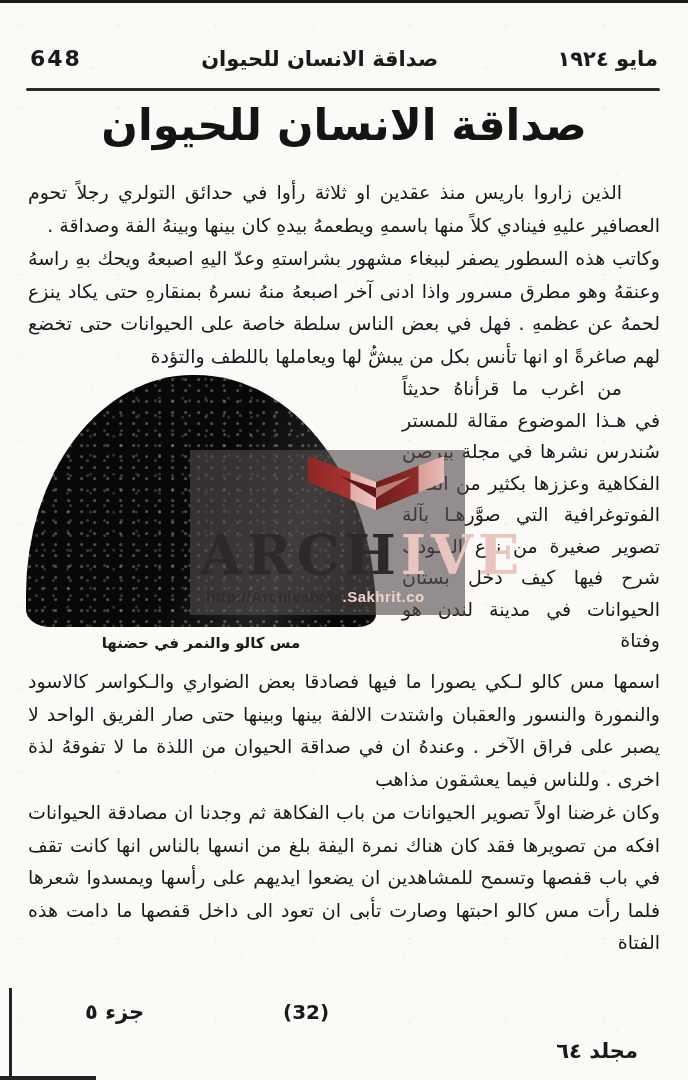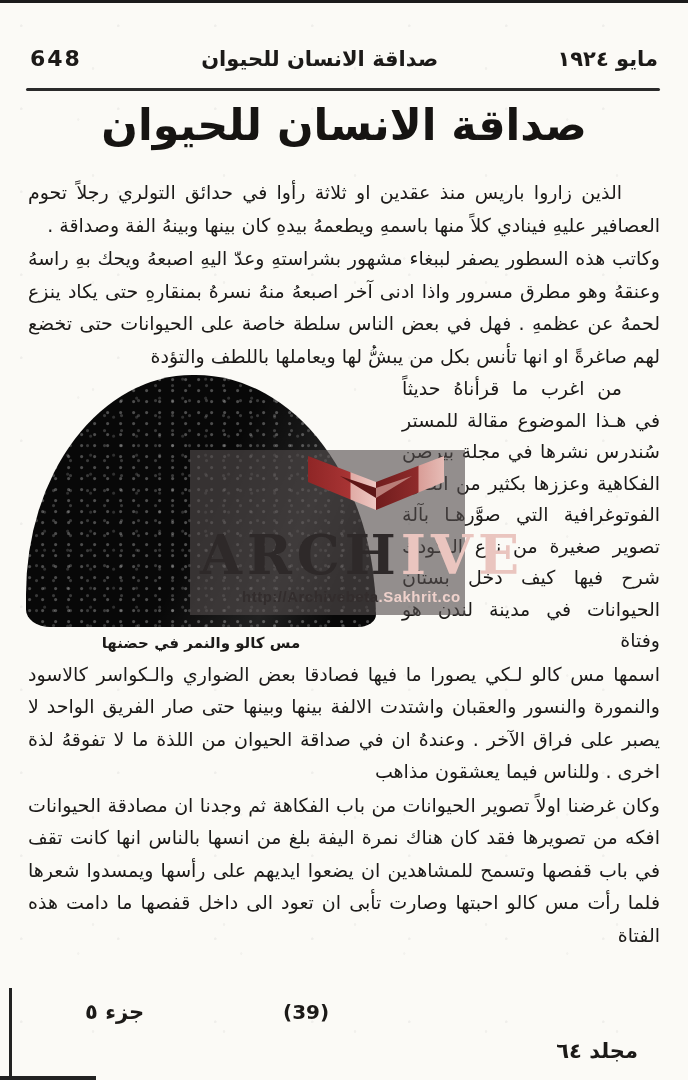--- a/index.html
+++ b/index.html
@@ -53,21 +53,21 @@
     background-image:
       radial-gradient(circle at 28% 42%, rgba(255,255,255,.28) 0 1px, transparent 2px),
       radial-gradient(circle at 62% 71%, rgba(255,255,255,.20) 0 1px, transparent 2px),
       radial-gradient(circle at 81% 22%, rgba(255,255,255,.16) 0 1px, transparent 2px),
       linear-gradient(115deg, transparent 52%, rgba(255,255,255,.10) 74%, transparent 90%);
     background-size:13px 11px,17px 15px,23px 19px,100% 100%;
     border-radius:48% 52% 5% 7% / 88% 96% 5% 7%;
     margin-right:14px;
   }
   .caption{
-    width:350px;margin:6px 14px 0 0;
+    width:350px;margin:6px 14px 8px 0;
     text-align:center;
     font-size:15px;font-weight:bold;
     line-height:20px;
   }
   .beside{line-height:31.5px;}
   .clear{clear:left;}
 
   .footer-volume,.footer-center,.footer-part{
     position:absolute;font-size:21px;font-weight:bold;
   }
@@ -88,21 +88,21 @@
     font-size:54px;font-weight:bold;letter-spacing:5px;
     white-space:nowrap;line-height:56px;
   }
   .wm-text .dark{color:#2e2929;}
   .wm-text .light{color:#eac5bf;}
   .wm-url{
     position:absolute;left:206px;top:588px;z-index:6;
     font-family:"Liberation Sans","DejaVu Sans",sans-serif;
     font-size:15px;font-weight:bold;letter-spacing:.5px;white-space:nowrap;
   }
-  .wm-url .dark{color:#332d2d;margin-left:36px;}
+  .wm-url .dark{color:#332d2d;}
   .wm-url .light{color:#eed1cb;}
 </style>
 </head>
 <body>
 
 <div class="page">
 
   <div class="top-edge"></div>
 
   <div class="header">
@@ -146,18 +146,18 @@
     </defs>
     <polygon points="84,30 16,4 16,30 84,58" fill="url(#bookfade)"></polygon>
     <polygon points="84,30 152,4 152,30 84,58" fill="url(#bookfade2)"></polygon>
     <polygon points="84,36 48,24 84,46" fill="#5f1717"></polygon>
     <polygon points="84,36 120,24 84,46" fill="#b97d78"></polygon>
   </svg>
   <div class="wm-text"><span class="dark">ARCH</span><span class="light">IVE</span></div>
   <div class="wm-url"><span class="dark">http://Archivebeta</span><span class="light">.Sakhrit.co</span></div>
 
   <span class="footer-volume">مجلد ٦٤</span>
-  <span class="footer-center">(39)</span>
+  <span class="footer-center">(32)</span>
   <span class="footer-part">جزء ٥</span>
 
   <div class="artifact-left"></div>
   <div class="artifact-corner"></div>
 </div>
 
 </body></html>

